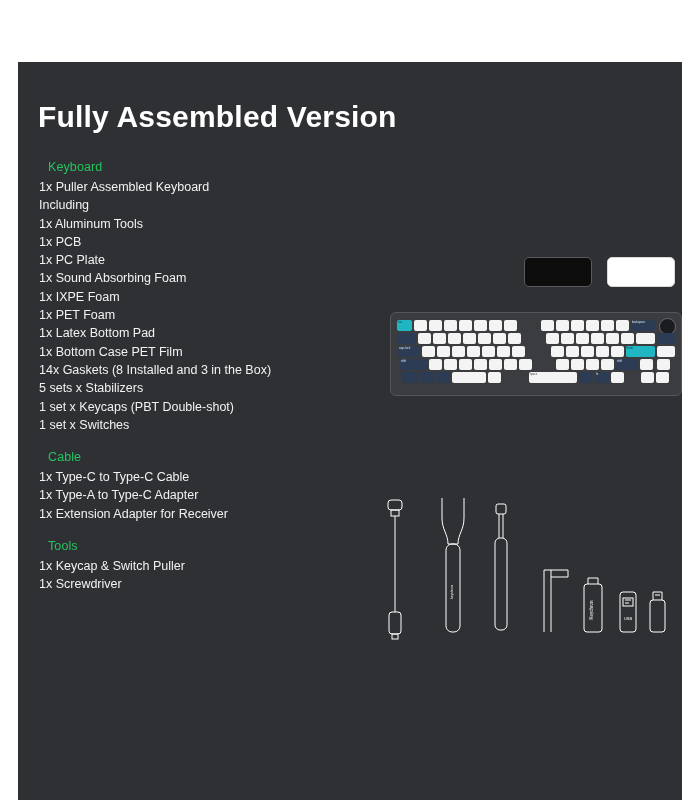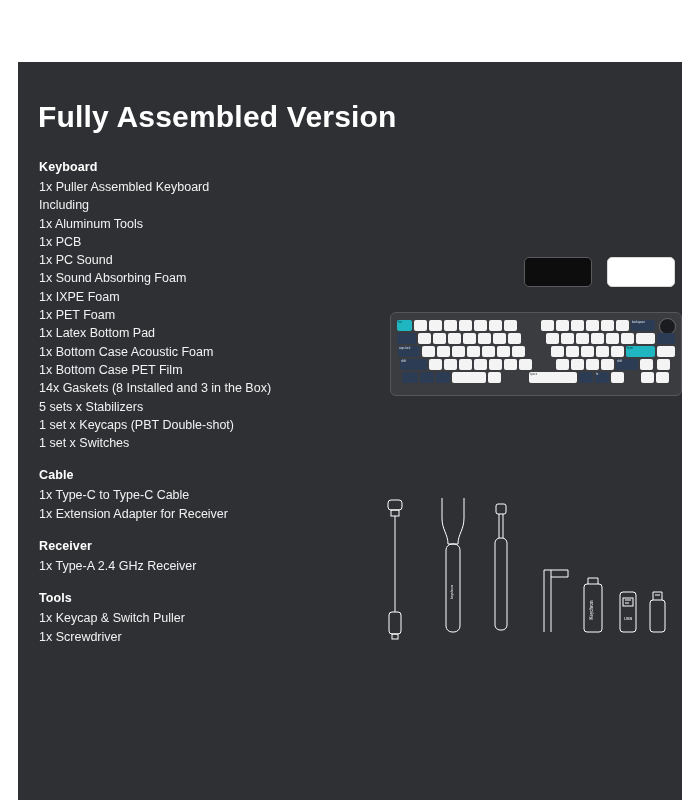--- a/index.html
+++ b/index.html
@@ -42,24 +42,25 @@
     left: 21px;
     top: 98px;
     width: 330px;
   }
   .group {
     margin-bottom: 16px;
   }
   .group:last-child { margin-bottom: 0; }
   .group-heading {
     font-size: 12.5px;
-    font-weight: bold;
-    color: #ffffff;
+    font-weight: normal;
+    color: #22c55e;
     margin-bottom: 4px;
     letter-spacing: 0.1px;
+    margin-left: 9px;
   }
   .group-item {
     font-size: 12.5px;
     line-height: 18.3px;
     color: #f2f2f2;
     font-weight: 400;
     white-space: nowrap;
   }
 
   
@@ -167,43 +168,39 @@
     <div class="title">Fully Assembled Version</div>
 
     <div class="list-col">
 
       <div class="group">
         <div class="group-heading">Keyboard</div>
         <div class="group-item">1x Puller Assembled Keyboard</div>
         <div class="group-item">Including</div>
         <div class="group-item">1x Aluminum Tools</div>
         <div class="group-item">1x PCB</div>
-        <div class="group-item">1x PC Sound</div>
+        <div class="group-item">1x PC Plate</div>
         <div class="group-item">1x Sound Absorbing Foam</div>
         <div class="group-item">1x IXPE Foam</div>
         <div class="group-item">1x PET Foam</div>
         <div class="group-item">1x Latex Bottom Pad</div>
-        <div class="group-item">1x Bottom Case Acoustic Foam</div>
         <div class="group-item">1x Bottom Case PET Film</div>
         <div class="group-item">14x Gaskets (8 Installed and 3 in the Box)</div>
         <div class="group-item">5 sets x Stabilizers</div>
         <div class="group-item">1 set x Keycaps (PBT Double-shot)</div>
         <div class="group-item">1 set x Switches</div>
       </div>
 
       <div class="group">
         <div class="group-heading">Cable</div>
         <div class="group-item">1x Type-C to Type-C Cable</div>
+        <div class="group-item">1x Type-A to Type-C Adapter</div>
         <div class="group-item">1x Extension Adapter for Receiver</div>
       </div>
 
-      <div class="group">
-        <div class="group-heading">Receiver</div>
-        <div class="group-item">1x Type-A 2.4 GHz Receiver</div>
-      </div>
 
       <div class="group">
         <div class="group-heading">Tools</div>
         <div class="group-item">1x Keycap &amp; Switch Puller</div>
         <div class="group-item">1x Screwdriver</div>
       </div>
 
     </div>
 
     <div class="illus">

